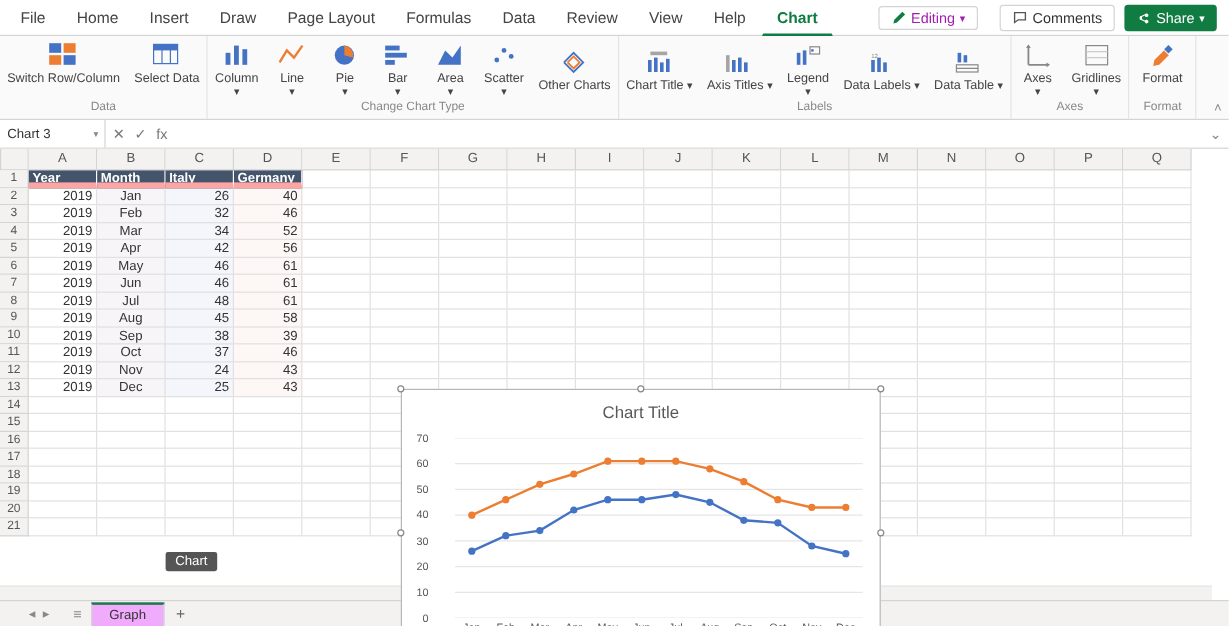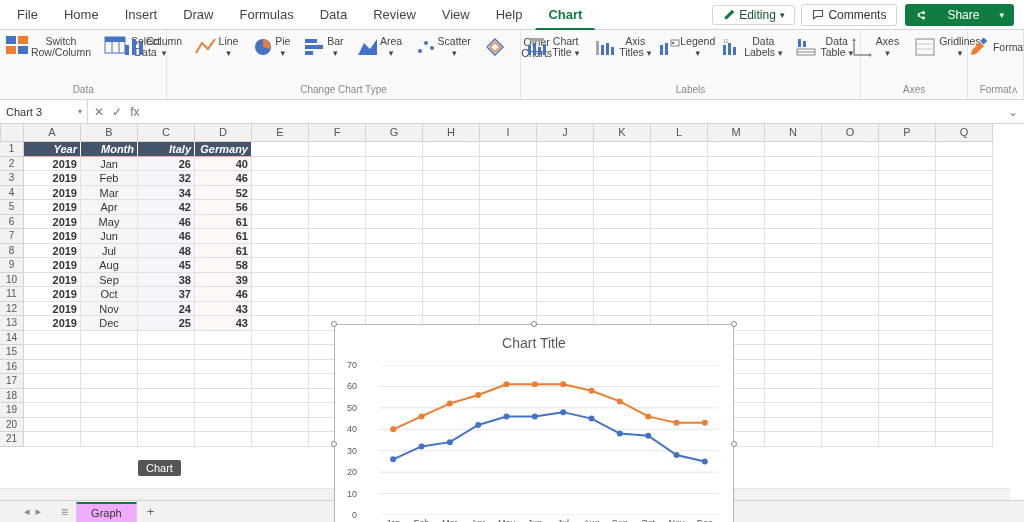--- a/index.html
+++ b/index.html
@@ -3,31 +3,31 @@
 <meta charset="utf-8">
 <style>
   * { box-sizing: border-box; margin: 0; padding: 0; font-family: "Segoe UI", Arial, sans-serif; }
   body { width: 1024px; height: 522px; overflow: hidden; background: #fff; font-size: 12px; color: #333; position: relative; }
 
   
   .tabs { display: flex; align-items: center; height: 30px; border-bottom: 1px solid #d4d4d4; padding: 0 4px; gap: 2px; }
   .tab { padding: 6px 12px; cursor: pointer; font-size: 13px; color: #444; border: 1px solid transparent; }
   .tab.active { color: #107c41; border-bottom: 2px solid #107c41; font-weight: 600; }
   .tab-spacer { flex: 1; }
-  .edit-btn { display: flex; align-items: center; gap: 4px; padding: 2px 10px; border: 1px solid #d4d4d4; border-radius: 3px; color: #14532d; margin-right: 4px; cursor: pointer; }
+  .edit-btn { display: flex; align-items: center; gap: 4px; padding: 2px 10px; border: 1px solid #d4d4d4; border-radius: 3px; color: #a21caf; margin-right: 16px; cursor: pointer; }
   .comments-btn { display: flex; align-items: center; gap: 4px; padding: 3px 10px; border: 1px solid #d4d4d4; border-radius: 3px; margin-right: 6px; cursor: pointer; }
-  .share-btn { display: flex; align-items: center; gap: 20px; padding: 4px 10px; background: #107c41; color: #fff; border-radius: 3px; margin-right: 6px; cursor: pointer; }
+  .share-btn { display: flex; align-items: center; gap: 4px; padding: 4px 10px; background: #107c41; color: #fff; border-radius: 3px; margin-right: 6px; cursor: pointer; }
   .v { font-size: 9px; }
 
   
   .ribbon { display: flex; height: 70px; border-bottom: 1px solid #d4d4d4; background: #fafafa; position: relative; }
   .rgroup { display: flex; flex-direction: column; align-items: center; justify-content: space-between; padding: 2px 0; border-right: 1px solid #e4e4e4; }
   .rgroup .btns { display: flex; }
   .rgroup .lbl { font-size: 10px; color: #888; padding-bottom: 2px; }
-  .rbtn { display: flex; align-items: center; justify-content: center; padding: 2px 6px; cursor: pointer; min-width: 44px; }
+  .rbtn { display: flex; flex-direction: column; align-items: center; justify-content: center; padding: 2px 6px; cursor: pointer; min-width: 44px; }
   .rbtn .ic { width: 28px; height: 24px; display: flex; align-items: center; justify-content: center; }
   .rbtn .tx { font-size: 10.5px; line-height: 11px; text-align: center; margin-top: 2px; color: #444; }
   .ribbon-collapse { position: absolute; right: 6px; bottom: 3px; font-size: 11px; cursor: pointer; color: #888; }
 
   
   .fbar { display: flex; height: 24px; border-bottom: 1px solid #d4d4d4; align-items: center; }
   .namebox { width: 88px; border-right: 1px solid #d4d4d4; padding: 0 6px; height: 100%; display: flex; align-items: center; font-size: 11px; position: relative; }
   .namebox::after { content: "▾"; font-size: 8px; color: #888; position: absolute; right: 5px; }
   .fxbtns { display: flex; align-items: center; padding: 0 6px; gap: 8px; color: #777; }
   .fxin { flex: 1; padding: 0 6px; height: 100%; }
@@ -35,23 +35,23 @@
 
   
   .sheet { position: relative; }
   .colhdrs { display: flex; height: 18px; }
   .corner { width: 24px; height: 18px; border: 1px solid #d4d4d4; border-top: none; background: #f3f2f1; }
   .ch { width: 57px; height: 18px; border-right: 1px solid #d4d4d4; border-bottom: 1px solid #d4d4d4; background: #f3f2f1; text-align: center; font-size: 11px; line-height: 17px; color: #555; }
   .rows { display: flex; flex-direction: column; }
   .row { display: flex; height: 14.5px; }
   .rh { width: 24px; border-right: 1px solid #d4d4d4; border-bottom: 1px solid #d4d4d4; background: #f3f2f1; text-align: center; font-size: 10px; line-height: 14px; color: #555; }
   .cell { width: 57px; border-right: 1px solid #e1e1e1; border-bottom: 1px solid #e1e1e1; font-size: 11px; line-height: 14px; padding: 0 3px; overflow: hidden; white-space: nowrap; }
-  .right { text-align: right; font-weight: bold; }
+  .right { text-align: right; }
   .center { text-align: center; }
-  .header-cell { background: #44546a; color: #fff; font-weight: 600; text-align: right; border-right: 1px solid #fff; border-bottom: 1px solid #fca5a5; font-style: italic; }
+  .header-cell { background: #44546a; color: #fff; font-weight: 600; text-align: left; border-right: 1px solid #fff; border-bottom: 5px solid #fca5a5; }
   .sel-month { background: rgba(130, 80, 160, 0.06); }
   .sel-italy  { background: rgba(60, 100, 180, 0.06); }
   .sel-germany{ background: rgba(215, 100, 60, 0.05); }
 
   
   .tooltip { position: absolute; left: 138px; top: 336px; background: #555; color: #fff; padding: 2px 8px; font-size: 11px; border-radius: 2px; z-index: 50; }
 
   
   .chart { position: absolute; left: 334px; top: 200px; width: 400px; height: 240px; background: #fff; border: 1px solid #b6b6b6; z-index: 10; }
   .chart .handle { position: absolute; width: 6px; height: 6px; background: #fff; border: 1px solid #888; border-radius: 50%; }
@@ -76,20 +76,21 @@
 </style>
 </head>
 <body>
 
 <div class="tabs">
   <div id="tablist" style="display: flex;">
       <div class="tab">File</div>
       <div class="tab">Home</div>
       <div class="tab">Insert</div>
       <div class="tab">Draw</div>
+      <div class="tab">Page Layout</div>
       <div class="tab">Formulas</div>
       <div class="tab">Data</div>
       <div class="tab">Review</div>
       <div class="tab">View</div>
       <div class="tab">Help</div>
       <div class="tab active">Chart</div>
     </div>
   <div class="tab-spacer"></div>
   <div class="edit-btn">
     <svg width="12" height="12" viewBox="0 0 16 16">

